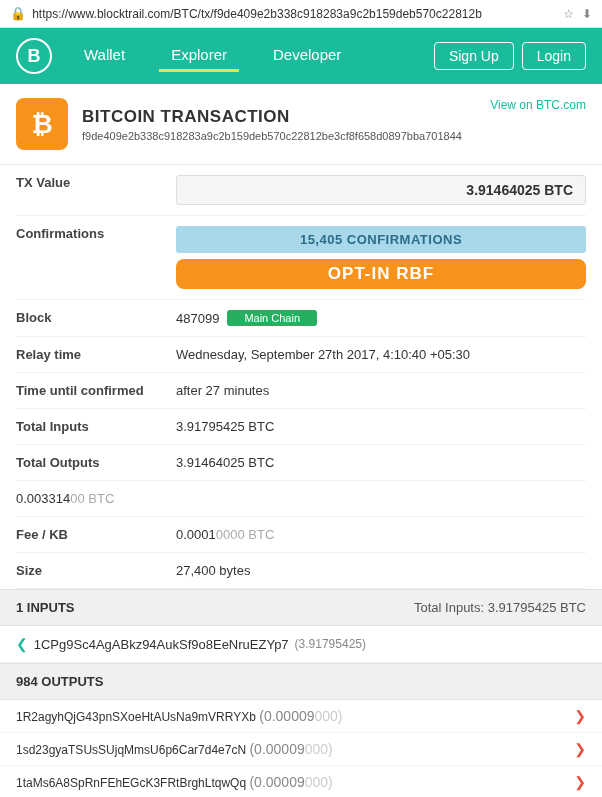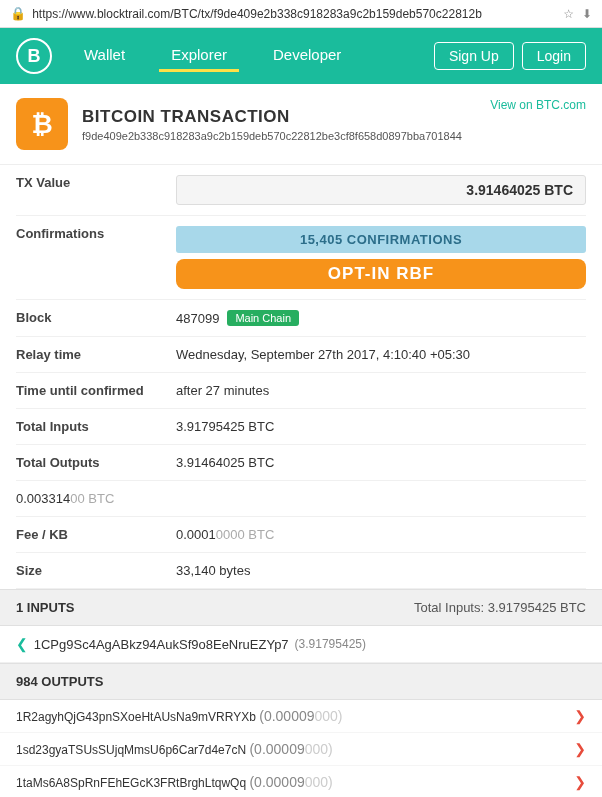--- a/index.html
+++ b/index.html
@@ -114,21 +114,21 @@
       border-radius: 8px;
       display: block;
       text-align: center;
       letter-spacing: 1px;
     }
     .block-value { display: flex; align-items: center; gap: 8px; }
     .main-chain-badge {
       background: #27ae60;
       color: white;
       font-size: 11px;
-      padding: 2px 8px;
+      padding: 2px 17px;
       border-radius: 3px;
     }
     .fee-value { display: flex; align-items: baseline; gap: 0; }
     .fee-main { color: #333; }
     .fee-dim { color: #aaa; }
 
     
     .section-header {
       background: #f0f0f0;
       padding: 10px 16px;
@@ -248,21 +248,21 @@
     <div class="tx-row">
       <div class="tx-label">Fee / KB</div>
       <div class="tx-value fee-value">
         <span class="fee-main">0.0001</span>
           <span class="fee-dim">0000 BTC</span>
       </div>
     </div>
 
     <div class="tx-row">
       <div class="tx-label">Size</div>
-      <div class="tx-value">33,140 bytes</div>
+      <div class="tx-value">27,400 bytes</div>
     </div>
 
   </div>
 
   <div class="section-header">
     <span class="section-title">1 INPUTS</span>
     <span class="section-total">Total Inputs: 3.91795425 BTC</span>
   </div>
 
   <div id="inputs-list">

